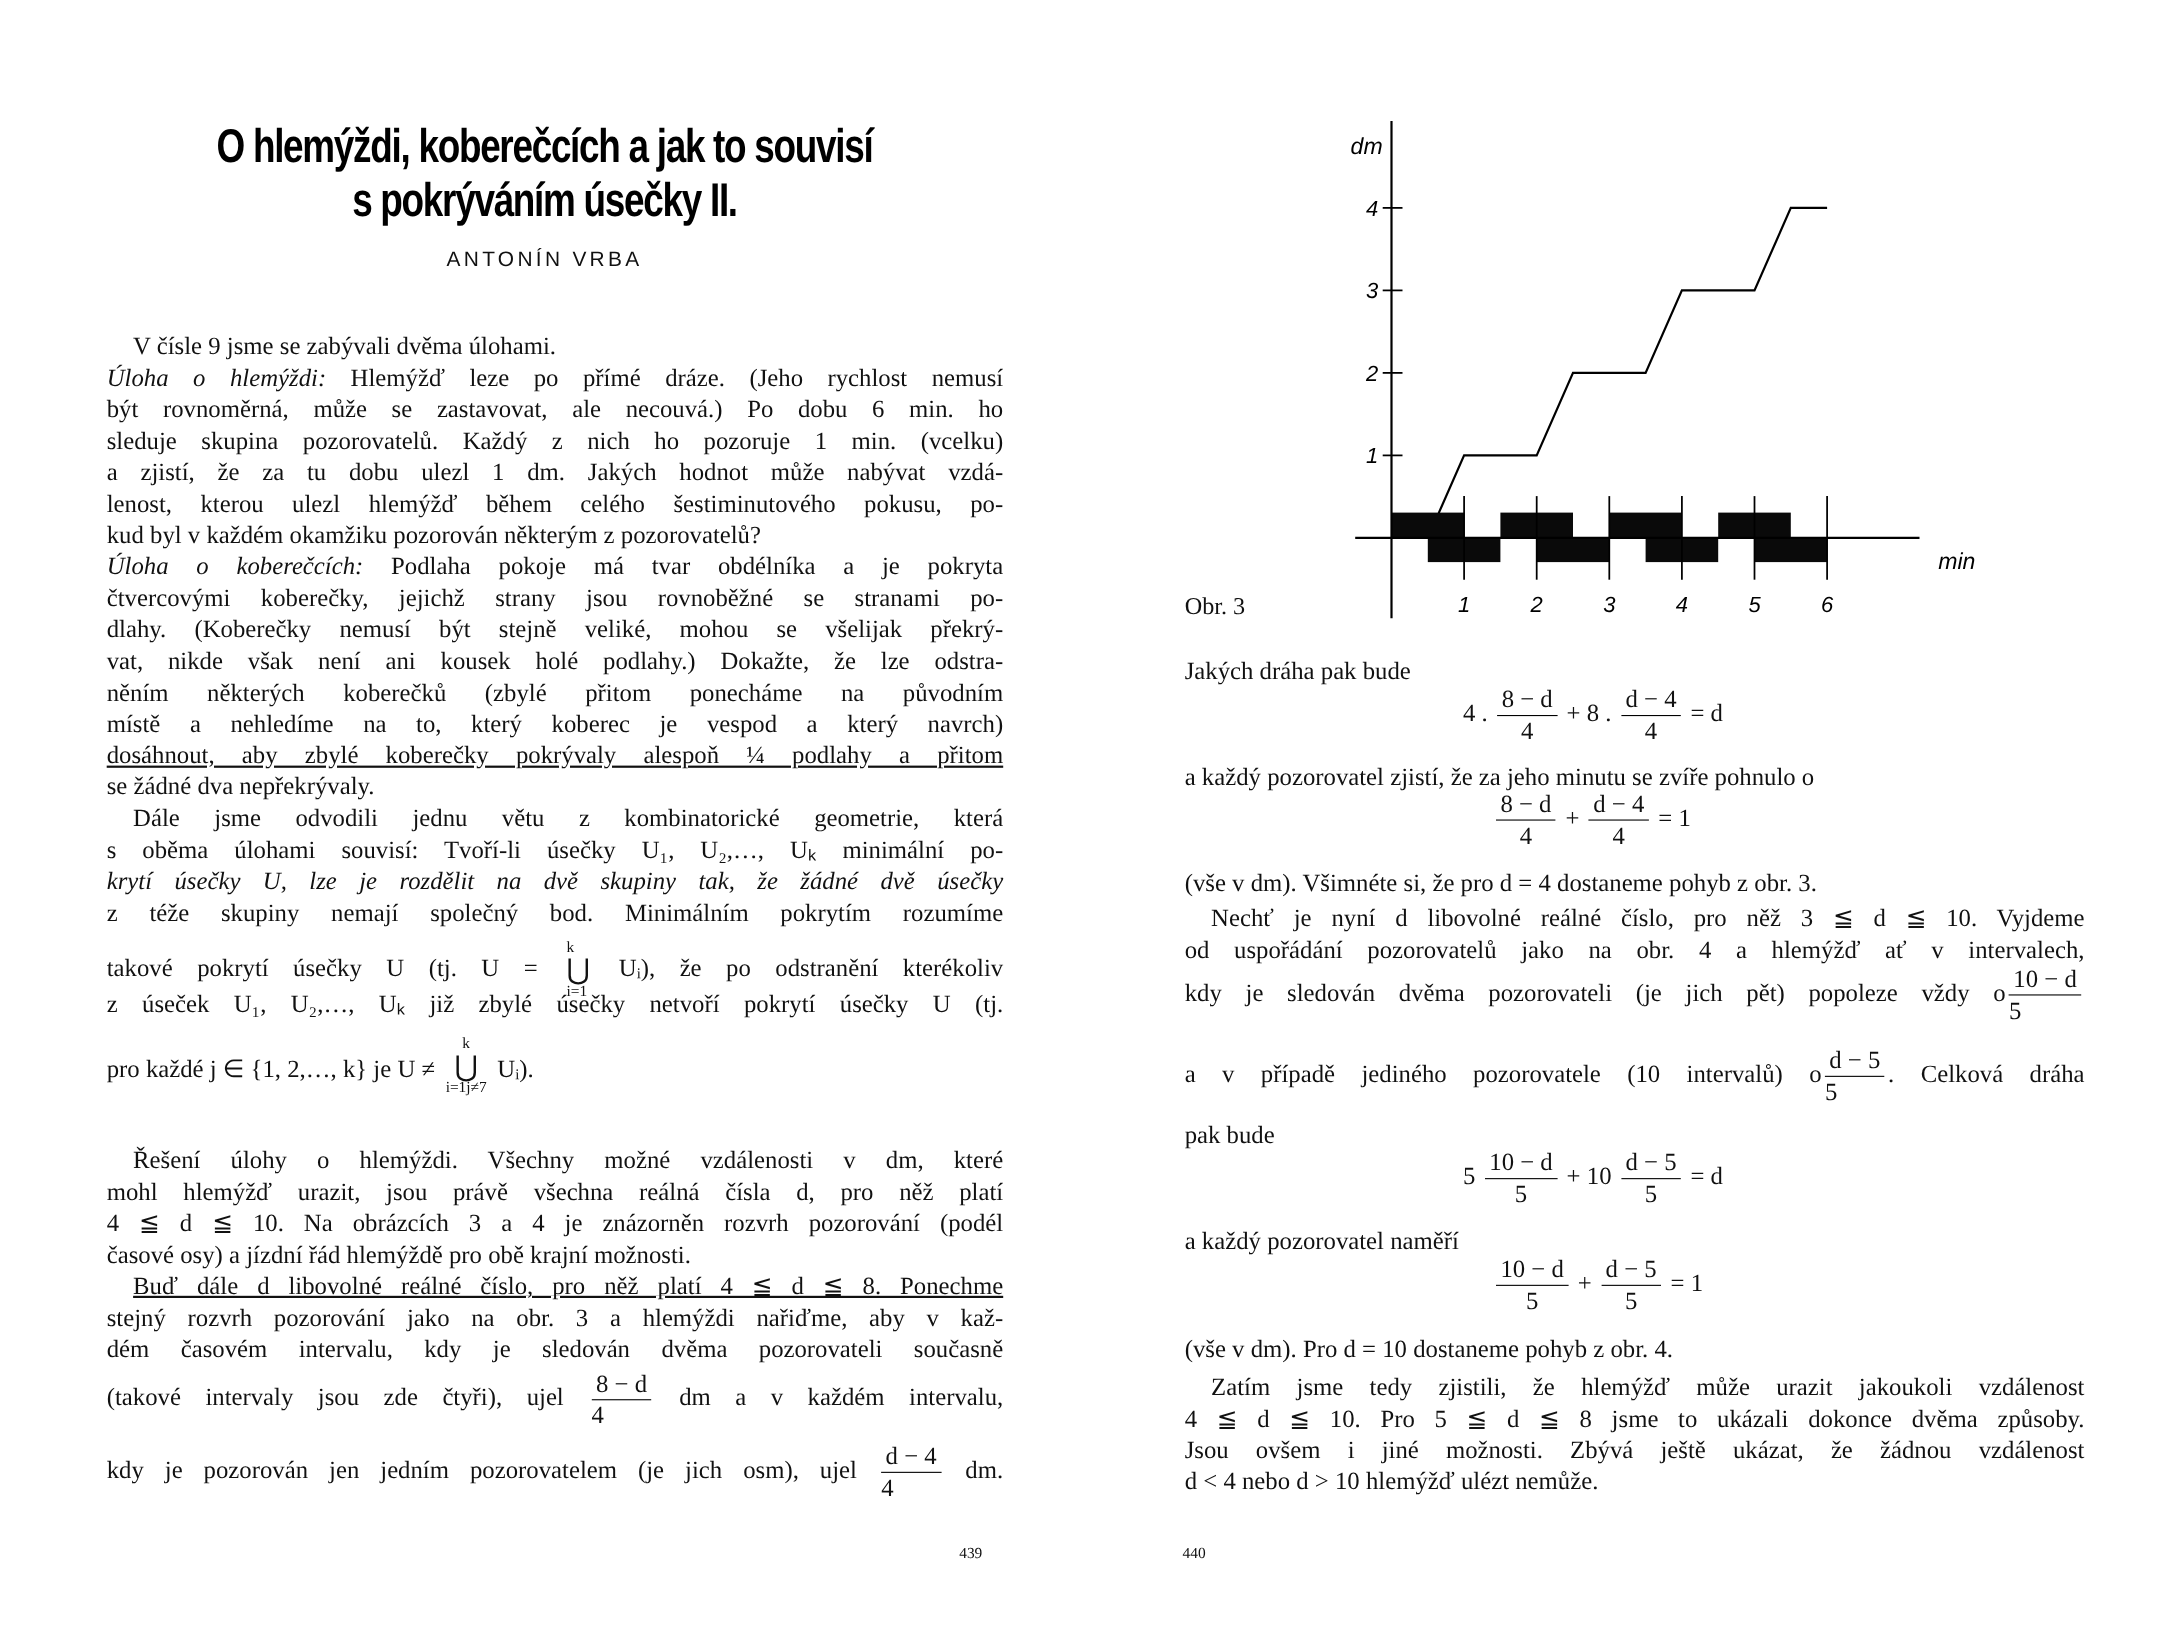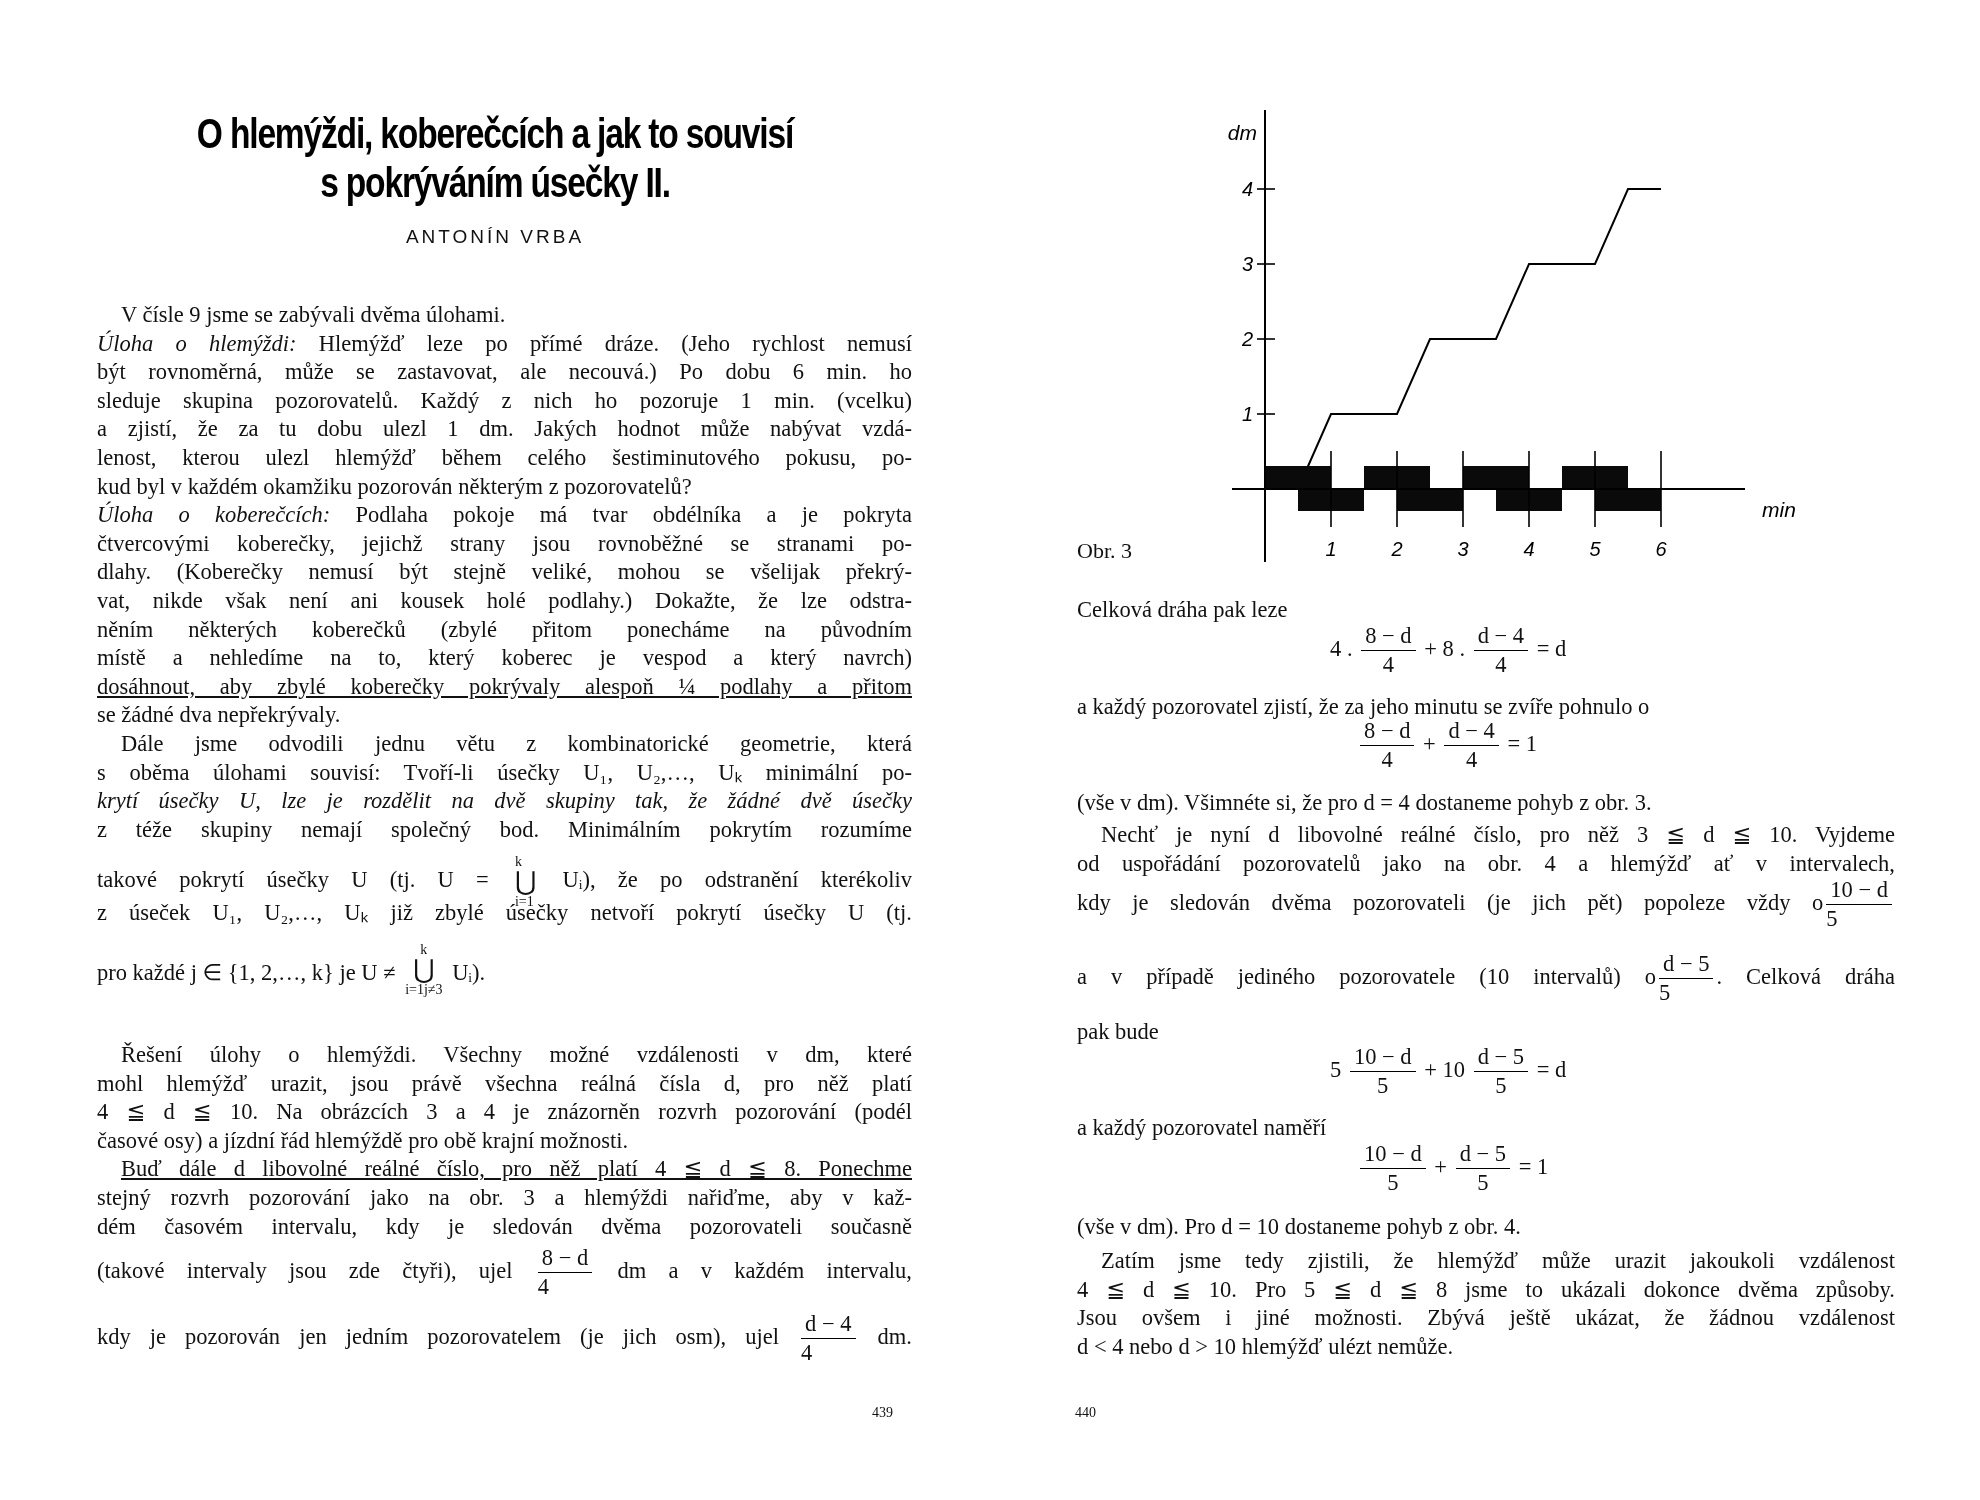--- a/index.html
+++ b/index.html
@@ -45,21 +45,21 @@
     <div class="line just" style="left:97px;top:614.6000000000003px;width:815px;"><span>něním některých koberečků (zbylé přitom ponecháme na původním</span></div>
     <div class="line just" style="left:97px;top:643.2000000000003px;width:815px;"><span>místě a nehledíme na to, který koberec je vespod a který navrch)</span></div>
     <div class="line just" style="left:97px;top:671.8000000000003px;width:815px;text-decoration:underline;"><span>dosáhnout, aby zbylé koberečky pokrývaly alespoň ¼ podlahy a přitom</span></div>
     <div class="line" style="left:97px;top:700.4000000000003px;width:815px;"><span>se žádné dva nepřekrývaly.</span></div>
     <div class="line just" style="left:121px;top:729.0000000000003px;width:791px;"><span>Dále jsme odvodili jednu větu z kombinatorické geometrie, která</span></div>
     <div class="line just" style="left:97px;top:757.6000000000004px;width:815px;"><span>s oběma úlohami souvisí: Tvoří-li úsečky U₁, U₂,…, Uₖ minimální po-</span></div>
     <div class="line just" style="left:97px;top:786.2000000000004px;width:815px;font-style:italic;"><span>krytí úsečky U, lze je rozdělit na dvě skupiny tak, že žádné dvě úsečky</span></div>
     <div class="line just" style="left:97px;top:814.8000000000004px;width:815px;"><span>z téže skupiny nemají společný bod. Minimálním pokrytím rozumíme</span></div>
     <div class="line just" style="left:97px;top:855.4000000000004px;width:815px;"><span>takové pokrytí úsečky U (tj. U = </span><span class="bigcup"><span>k</span><span class="sym">⋃</span><span>i=1</span></span><span> Uᵢ), že po odstranění kterékoliv</span></div>
     <div class="line just" style="left:97px;top:898.4000000000004px;width:815px;"><span>z úseček U₁, U₂,…, Uₖ již zbylé úsečky netvoří pokrytí úsečky U (tj.</span></div>
-    <div class="line" style="left:97px;top:943.4000000000004px;width:815px;"><span>pro každé j ∈ {1, 2,…, k} je U ≠ </span><span class="bigcup" style="vertical-align:-14px;"><span>k</span><span class="sym">⋃</span><span>i=1</span><span>j≠3</span></span><span> Uᵢ).</span></div>
+    <div class="line" style="left:97px;top:943.4000000000004px;width:815px;"><span>pro každé j ∈ {1, 2,…, k} je U ≠ </span><span class="bigcup" style="vertical-align:-14px;"><span>k</span><span class="sym">⋃</span><span>i=1</span><span>j≠7</span></span><span> Uᵢ).</span></div>
     <div class="line just" style="left:121px;top:1040px;width:791px;"><span>Řešení úlohy o hlemýždi. Všechny možné vzdálenosti v dm, které</span></div>
     <div class="line just" style="left:97px;top:1068.6px;width:815px;"><span>mohl hlemýžď urazit, jsou právě všechna reálná čísla d, pro něž platí</span></div>
     <div class="line just" style="left:97px;top:1097.1999999999998px;width:815px;"><span>4 ≦ d ≦ 10. Na obrázcích 3 a 4 je znázorněn rozvrh pozorování (podél</span></div>
     <div class="line" style="left:97px;top:1125.7999999999997px;width:815px;"><span>časové osy) a jízdní řád hlemýždě pro obě krajní možnosti.</span></div>
     <div class="line just" style="left:121px;top:1154.3999999999996px;width:791px;text-decoration:underline;"><span>Buď dále d libovolné reálné číslo, pro něž platí 4 ≦ d ≦ 8. Ponechme</span></div>
     <div class="line just" style="left:97px;top:1182.9999999999995px;width:815px;"><span>stejný rozvrh pozorování jako na obr. 3 a hlemýždi nařiďme, aby v kaž-</span></div>
     <div class="line just" style="left:97px;top:1211.5999999999995px;width:815px;"><span>dém časovém intervalu, kdy je sledován dvěma pozorovateli současně</span></div>
     <div class="line just" style="left:97px;top:1244.1999999999994px;width:815px;"><span>(takové intervaly jsou zde čtyři), ujel </span><span class="frac"><span class="num">8 − d</span><span class="den">4</span></span><span> dm a v každém intervalu,</span></div>
     <div class="line just" style="left:97px;top:1310.1999999999994px;width:815px;"><span>kdy je pozorován jen jedním pozorovatelem (je jich osm), ujel </span><span class="frac"><span class="num">d − 4</span><span class="den">4</span></span><span> dm.</span></div>
   </div>
@@ -99,21 +99,21 @@
       <line x1="1661" y1="451" x2="1661" y2="527" stroke="#000" stroke-width="1.6"></line>
       <text x="1661" y="556" text-anchor="middle" font-size="20" font-style="italic" font-family="Liberation Sans, sans-serif">6</text>
       <text x="1257" y="140" text-anchor="end" font-size="21" font-style="italic" font-family="Liberation Sans, sans-serif">dm</text>
       <text x="1762" y="517" font-size="21" font-style="italic" font-family="Liberation Sans, sans-serif">min</text>
       <polyline points="1307.9,466.5 1331,414 1397,414 1430,339 1496,339 1529,264 1595,264 1628,189 1661,189" fill="none" stroke="#000" stroke-width="2"></polyline>
     </g>
 </svg>
 <div class="caption">Obr. 3</div>
 
 <div id="right-body">
-    <div class="line" style="left:1077px;top:595px;width:818px;"><span>Celková dráha pak leze</span></div>
+    <div class="line" style="left:1077px;top:595px;width:818px;"><span>Jakých dráha pak bude</span></div>
     <div class="eq" style="left:1330px;top:622px;"><span>4 . </span><span class="frac"><span class="num">8 − d</span><span class="den">4</span></span><span> + 8 . </span><span class="frac"><span class="num">d − 4</span><span class="den">4</span></span><span> = d</span></div>
     <div class="line" style="left:1077px;top:692px;width:818px;"><span>a každý pozorovatel zjistí, že za jeho minutu se zvíře pohnulo o</span></div>
     <div class="eq" style="left:1357px;top:717px;"><span class="frac"><span class="num">8 − d</span><span class="den">4</span></span><span> + </span><span class="frac"><span class="num">d − 4</span><span class="den">4</span></span><span> = 1</span></div>
     <div class="line" style="left:1077px;top:788px;width:818px;"><span>(vše v dm). Všimnéte si, že pro d = 4 dostaneme pohyb z obr. 3.</span></div>
     <div class="line just" style="left:1101px;top:820px;width:794px;"><span>Nechť je nyní d libovolné reálné číslo, pro něž 3 ≦ d ≦ 10. Vyjdeme</span></div>
     <div class="line just" style="left:1077px;top:849px;width:818px;"><span>od uspořádání pozorovatelů jako na obr. 4 a hlemýžď ať v intervalech,</span></div>
     <div class="line just" style="left:1077px;top:876px;width:818px;"><span>kdy je sledován dvěma pozorovateli (je jich pět) popoleze vždy o</span><span class="frac"><span class="num">10 − d</span><span class="den">5</span></span></div>
     <div class="line just" style="left:1077px;top:950px;width:818px;"><span>a v případě jediného pozorovatele (10 intervalů) o</span><span class="frac"><span class="num">d − 5</span><span class="den">5</span></span><span>. Celková dráha</span></div>
     <div class="line" style="left:1077px;top:1017px;width:818px;"><span>pak bude</span></div>
     <div class="eq" style="left:1330px;top:1043px;"><span>5 </span><span class="frac"><span class="num">10 − d</span><span class="den">5</span></span><span> + 10 </span><span class="frac"><span class="num">d − 5</span><span class="den">5</span></span><span> = d</span></div>

